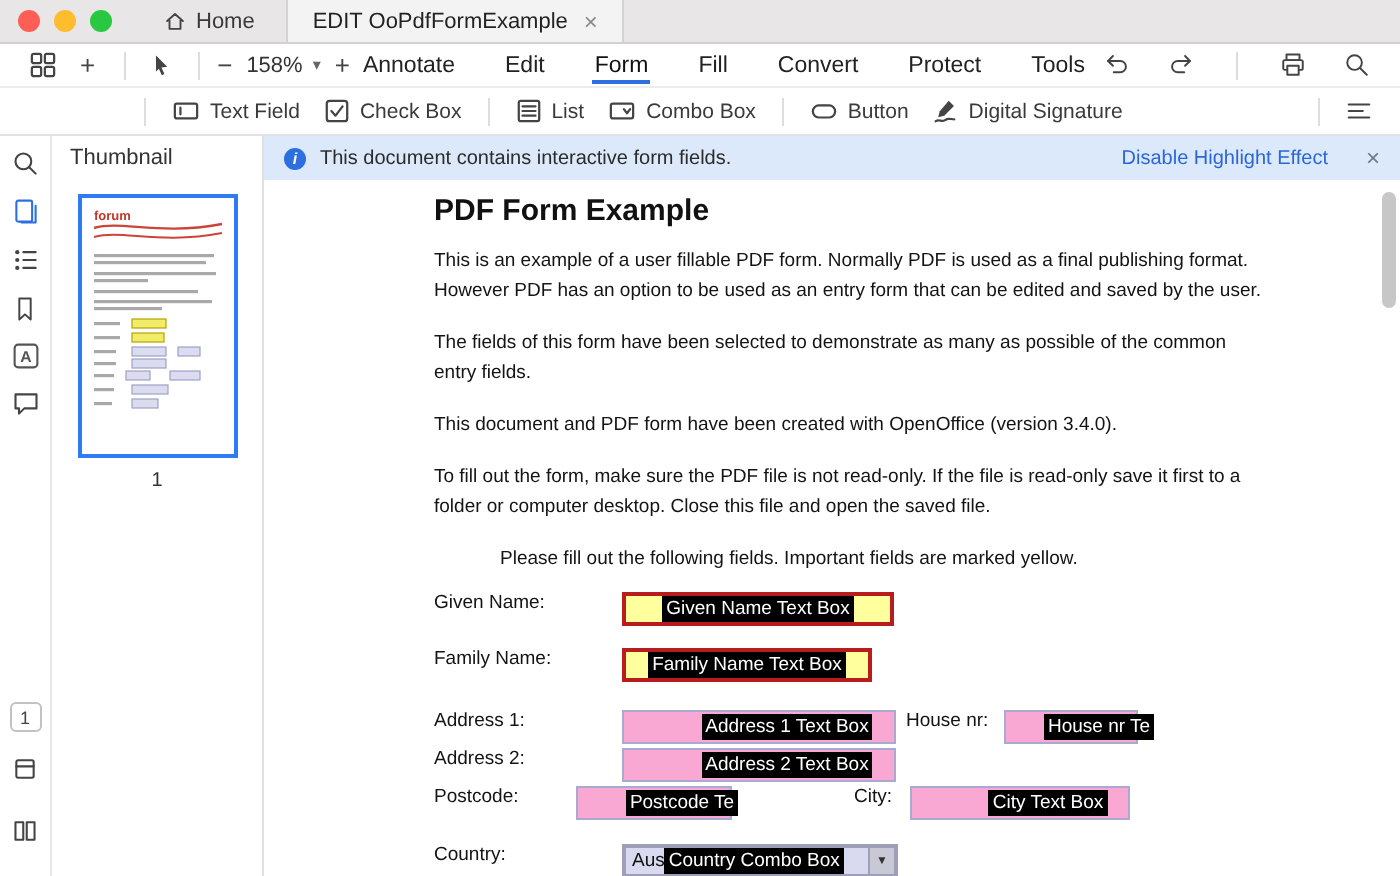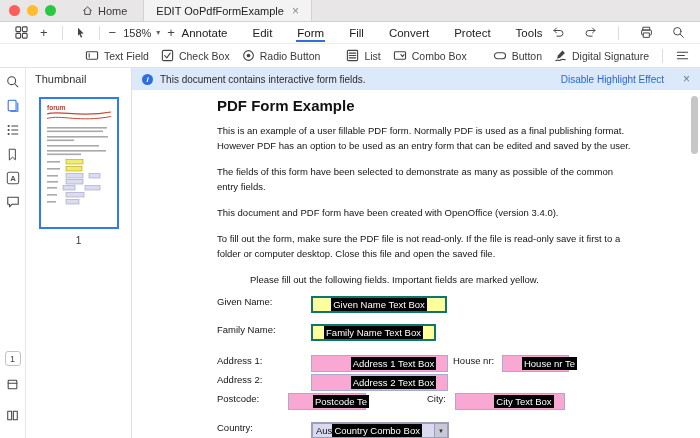--- a/index.html
+++ b/index.html
@@ -56,21 +56,21 @@
   
   .page { flex:1; overflow:hidden; background:#fff; padding:7px 0 0 85px; position:relative; }
   .doc-title { font-size:15px; font-weight:bold; color:#111; margin-bottom:9px; }
   .para { font-size:9.5px; line-height:15px; color:#141414; margin-bottom:11px; white-space:nowrap; }
   .para.last { margin-bottom:9px;margin-left:33px; }
 
   .frow { display:flex; align-items:flex-start; height:17px; font-size:9.5px; color:#141414; }
   .flabel { width:94px; flex:0 0 94px; }
   .flabel.narrow { width:71px; flex:0 0 71px; }
   .ffield { height:17px; display:flex; align-items:center; justify-content:center; position:relative; }
-  .f-yellow { background:#ffff9e; border:2px solid #0f766e; }
+  .f-yellow { background:#ffff9e; border:2px solid #b91c1c; }
   .f-plain { background:#f9a8d4; border:1px solid #a9a9d2;padding-left:28px; }
   .f-combo { background:#d9d9ef; border:2px solid #9e9eb8; justify-content:flex-start; padding-left:3px; }
   .hl { background:#000; color:#fff; font-size:9.5px; white-space:nowrap; padding:1px 2px; line-height:11px; }
   .combo-prefix { color:#111; font-size:9.5px; }
   .combo-btn { position:absolute; right:0; top:0; bottom:0; width:13px; background:#c9c9d6; border-left:1px solid #9e9eb8; display:flex; align-items:center; justify-content:center; font-size:6px; color:#333; }
   .mid-label { white-space:nowrap; }
 
   .scrollthumb { position:absolute; top:6px; right:2px; width:7px; height:58px; background:#c7c7c7; border-radius:4px; }
 
   svg.icon { stroke:#444; fill:none; stroke-width:1.2; stroke-linecap:round; stroke-linejoin:round; }
@@ -175,27 +175,20 @@
           <line x1="4" y1="5.2" x2="4" y2="8.8"></line>
         </svg>
       <span>Text Field</span>
     </span>
     <span class="tool">
       <svg class="icon" width="13" height="13" viewBox="0 0 14 14">
           <rect x="1.5" y="1.5" width="11" height="11" rx="1.5"></rect>
           <path d="M4 7 l2.2 2.5 L10 4.5"></path>
         </svg>
       <span>Check Box</span>
-    </span>
-    <span class="tool">
-      <svg class="icon" width="13" height="13" viewBox="0 0 14 14">
-          <circle cx="7" cy="7" r="5.2"></circle>
-          <circle class="fill" cx="7" cy="7" r="2"></circle>
-        </svg>
-      <span>Radio Button</span>
     </span>
     <span class="divider"></span>
     <span class="tool">
       <svg class="icon" width="13" height="13" viewBox="0 0 14 14">
           <rect x="1.5" y="1.5" width="11" height="11" rx="1"></rect>
           <line x1="3.5" y1="4.5" x2="10.5" y2="4.5"></line>
           <line x1="3.5" y1="7" x2="10.5" y2="7"></line>
           <line x1="3.5" y1="9.5" x2="10.5" y2="9.5"></line>
         </svg>
       <span>List</span>

